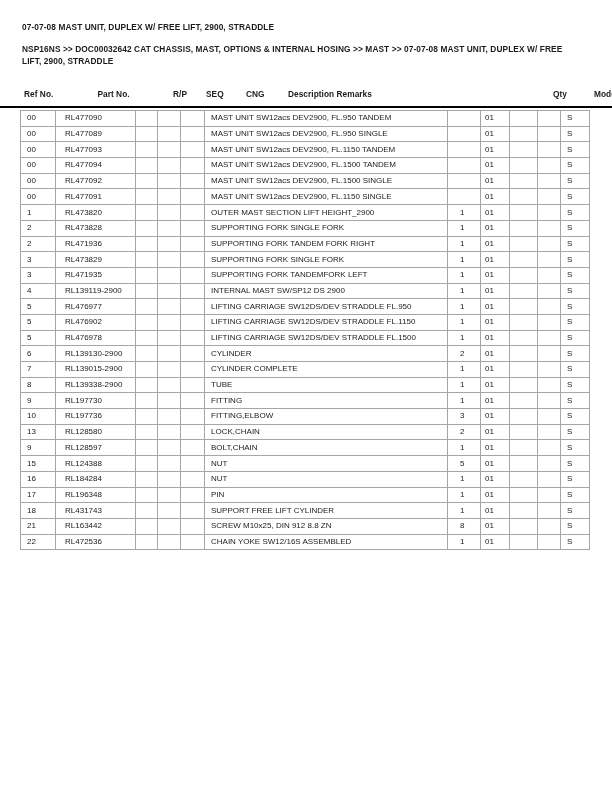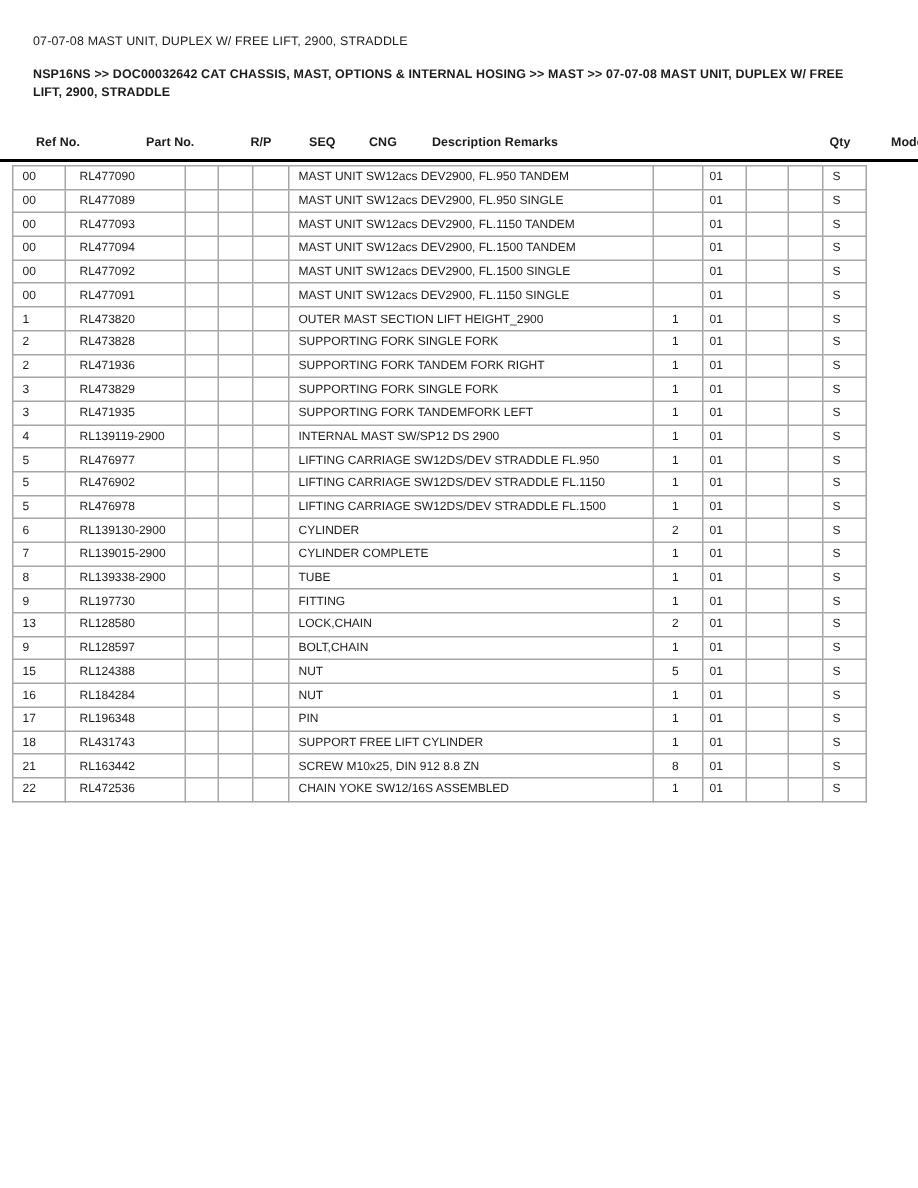--- a/index.html
+++ b/index.html
@@ -6,21 +6,21 @@
   body {
     width: 612px; height: 792px;
     background: #ffffff;
     font-family: "Liberation Sans", sans-serif;
     color: #1b1b1b;
     position: relative;
     overflow: hidden;
   }
   .doc-title {
     margin: 22px 0 12px 22px;
-    font-size: 8.3px; font-weight: normal; line-height: 10px;
+    font-size: 8.3px; font-weight: bold; line-height: 10px;
     letter-spacing: 0.1px;
   }
   .breadcrumb {
     margin: 7px 0 0 22px;
     width: 568px;
     font-size: 8.3px; font-weight: bold; line-height: 11.5px;
     white-space: pre-line;
     letter-spacing: 0.1px;
   }
   .col-headers {
@@ -31,21 +31,21 @@
     letter-spacing: 0.05px;
     gap: 16px;
   }
   .col-headers span { flex: none; box-sizing: border-box; overflow: visible; white-space: nowrap; }
   .header-rule {
     margin-top: 7px;
     width: 612px; height: 2px;
     background: #000000;
   }
   table.parts {
-    margin: 2px 0 0 8px;
+    margin: 2px 0 0 20px;
     width: 569px;
     border-collapse: collapse;
     table-layout: fixed;
   }
   table.parts td {
     border: 1px solid #a6a6a6;
     vertical-align: top;
     font-size: 8px;
     line-height: 9.9px;
     padding: 2.4px 1px 2.4px 6px;
@@ -70,21 +70,21 @@
 </head>
 <body>
 
 <div class="doc-title">07-07-08 MAST UNIT, DUPLEX W/ FREE LIFT, 2900, STRADDLE</div>
 <div class="breadcrumb">NSP16NS &gt;&gt; DOC00032642 CAT CHASSIS, MAST, OPTIONS &amp; INTERNAL HOSING &gt;&gt; MAST &gt;&gt; 07-07-08 MAST UNIT, DUPLEX W/ FREE
 LIFT, 2900, STRADDLE</div>
 
 <div class="col-headers" id="col-headers">
     <span class="pl0" style="width: 35px;">Ref No.</span>
     <span class="pl1" style="width: 80px; text-align: center;">Part No.</span>
-    <span class="pl2" style="width: 22px;">R/P</span>
+    <span class="pl2" style="width: 22px; text-align: right;">R/P</span>
     <span class="pl3" style="width: 23px;">SEQ</span>
     <span class="pl4" style="width: 24px;">CNG</span>
     <span class="pl5" style="width: 243px;">Description Remarks</span>
     <span class="pl6" style="width: 33px;">Qty</span>
     <span class="pl7" style="width: 29px;">Model</span>
     <span class="pl8" style="width: 28px;">From</span>
     <span class="pl9" style="width: 23px;">Upto</span>
     <span class="pl10" style="width: 29px;">M/R</span>
   </div>
 
@@ -377,20 +377,33 @@
     <td class="pl3"></td>
     <td class="pl4"></td>
     <td class="pl5 c-desc">FITTING</td>
     <td class="pl6">1</td>
     <td class="pl7">01</td>
     <td class="pl8"></td>
     <td class="pl9"></td>
     <td class="pl10">S</td>
   </tr>
 
+  <tr>
+    <td class="pl0">10</td>
+    <td class="pl1">RL197736</td>
+    <td class="pl2"></td>
+    <td class="pl3"></td>
+    <td class="pl4"></td>
+    <td class="pl5 c-desc">FITTING,ELBOW</td>
+    <td class="pl6">3</td>
+    <td class="pl7">01</td>
+    <td class="pl8"></td>
+    <td class="pl9"></td>
+    <td class="pl10">S</td>
+  </tr>
 
 
 
   <tr>
     <td class="pl0">13</td>
     <td class="pl1">RL128580</td>
     <td class="pl2"></td>
     <td class="pl3"></td>
     <td class="pl4"></td>
     <td class="pl5 c-desc">LOCK,CHAIN</td>

